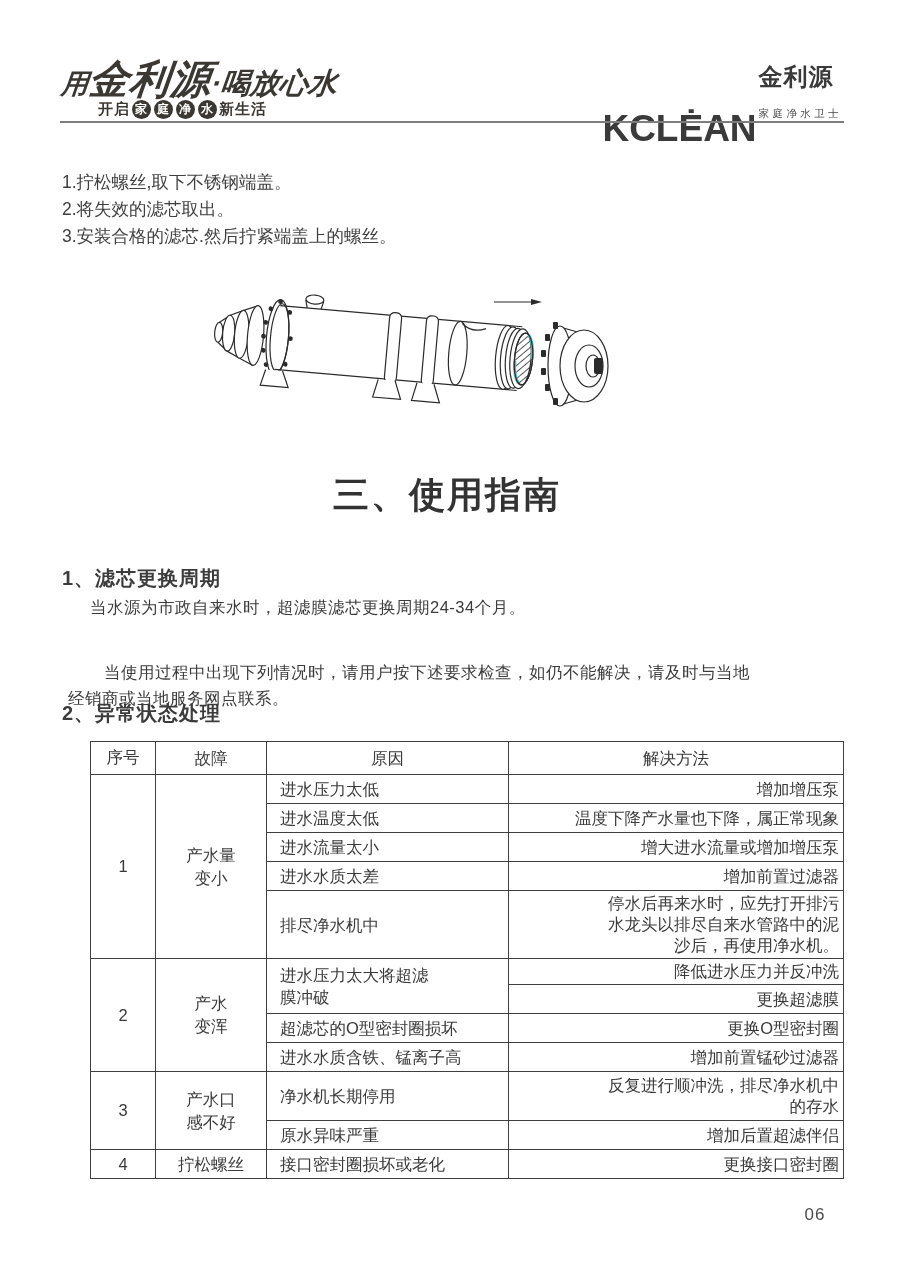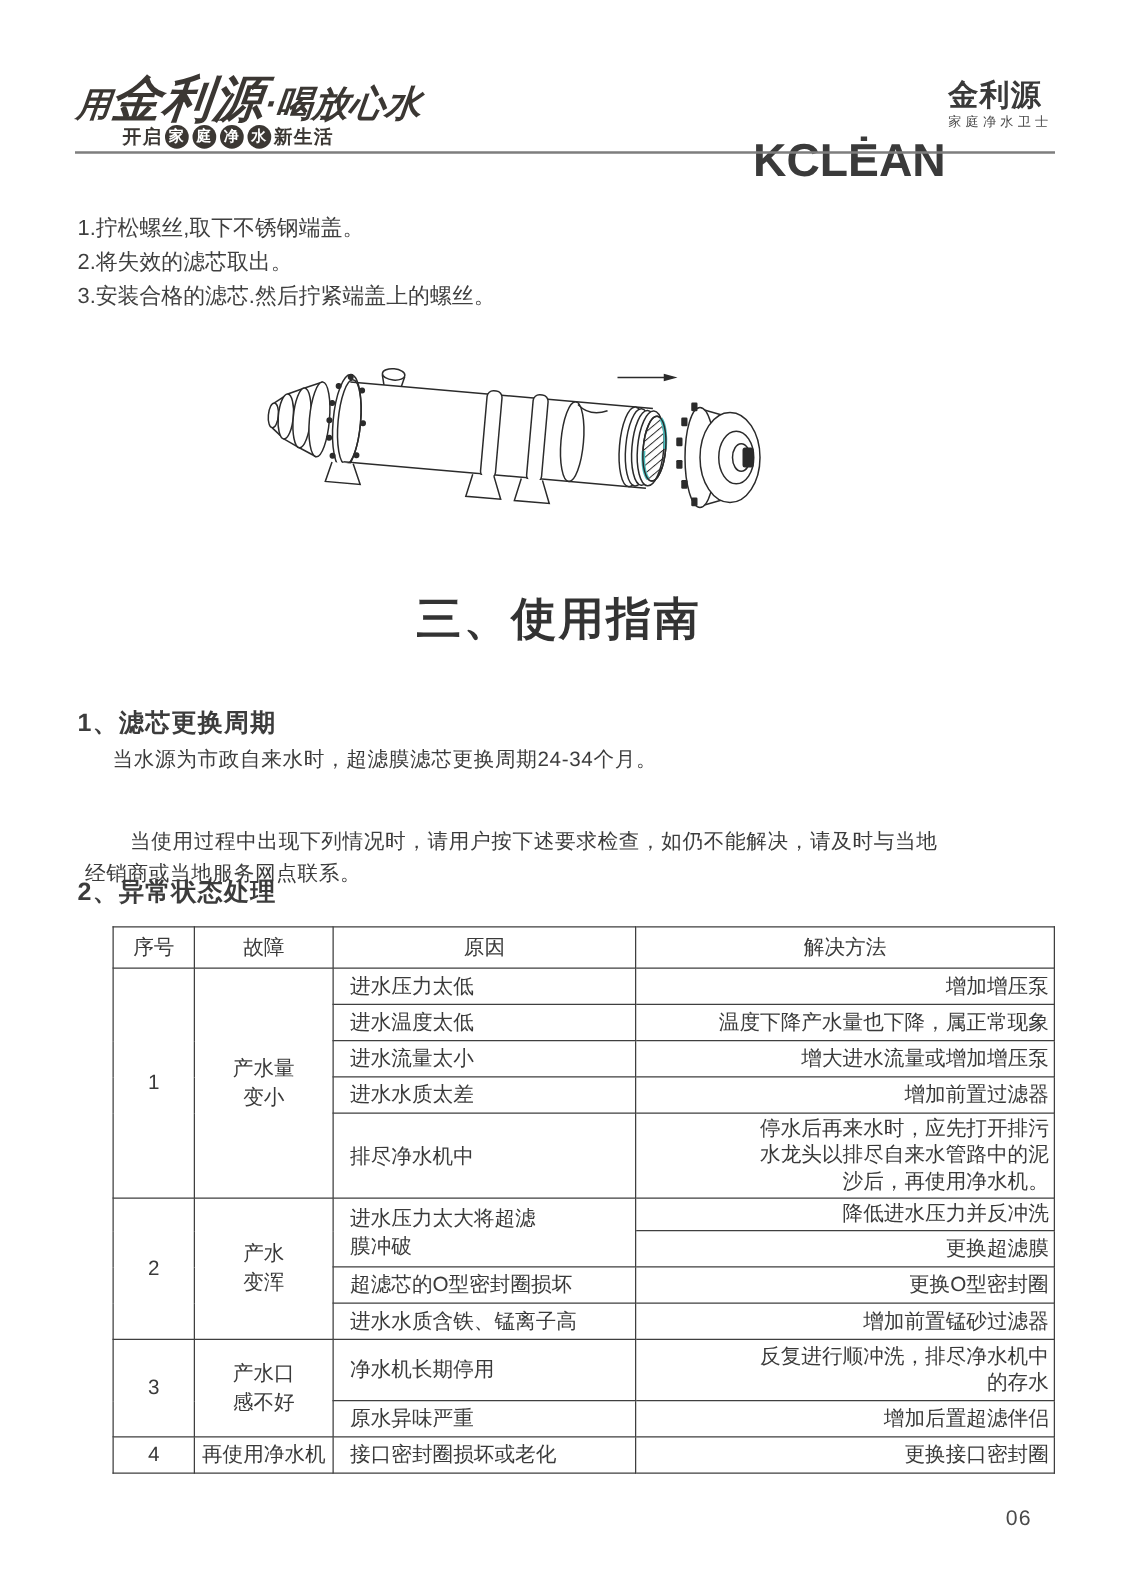--- a/index.html
+++ b/index.html
@@ -12,21 +12,21 @@
   .logo-left .l-brand{font-size:40px;font-weight:800;font-style:italic;letter-spacing:1px;}
   .logo-left .l-post{font-size:29px;font-weight:600;font-style:italic;}
   .logo-sub{position:absolute;left:98px;top:100px;display:flex;align-items:flex-start;gap:1px;color:#3b3733;
             font-size:15px;font-weight:700;letter-spacing:1px;}
   .circ{display:inline-flex;align-items:center;justify-content:center;width:19px;height:19px;margin:0 1px;
         border-radius:50%;background:#3b3733;color:#fff;font-size:12px;font-weight:700;}
   .logo-right{position:absolute;right:58px;top:64px;display:flex;align-items:flex-start;color:#3a3a3a;white-space:nowrap;}
   .kclean{font-size:37px;font-weight:800;letter-spacing:0px;line-height:40px;margin-top:45px;}
   .cnbox{display:flex;flex-direction:column;margin-left:2px;}
   .cn-brand{font-size:24px;font-weight:800;line-height:26px;letter-spacing:1px;}
-  .cn-tag{font-size:10.5px;letter-spacing:3.4px;color:#4a4a4a;margin-top:1px;}
+  .cn-tag{font-size:10.5px;letter-spacing:3.4px;color:#4a4a4a;margin-top:17px;}
   .rule{position:absolute;left:60px;top:121px;width:784px;height:2px;background:#7e7e7e;}
 
   
   .instructions{position:absolute;left:62px;top:169px;font-size:17.5px;line-height:27px;color:#3f3f3f;}
 
   
   .diagram{position:absolute;left:198px;top:278px;}
 
   
   .main-title{position:absolute;left:0;top:471px;width:830px;text-align:center;
@@ -236,21 +236,21 @@
       <td class="c-cause">净水机长期停用</td>
       <td class="c-sol">反复进行顺冲洗，排尽净水机中
 的存水</td>
     </tr>
     <tr class="h-std">
       <td class="c-cause">原水异味严重</td>
       <td class="c-sol">增加后置超滤伴侣</td>
     </tr>
     <tr class="h-std">
       <td class="c-no">4</td>
-      <td class="c-fault">再使用净水机</td>
+      <td class="c-fault">拧松螺丝</td>
       <td class="c-cause">接口密封圈损坏或老化</td>
       <td class="c-sol">更换接口密封圈</td>
     </tr>
   </tbody>
     </table>
 
   <div class="page-num">06</div>
 
 </div>
 

